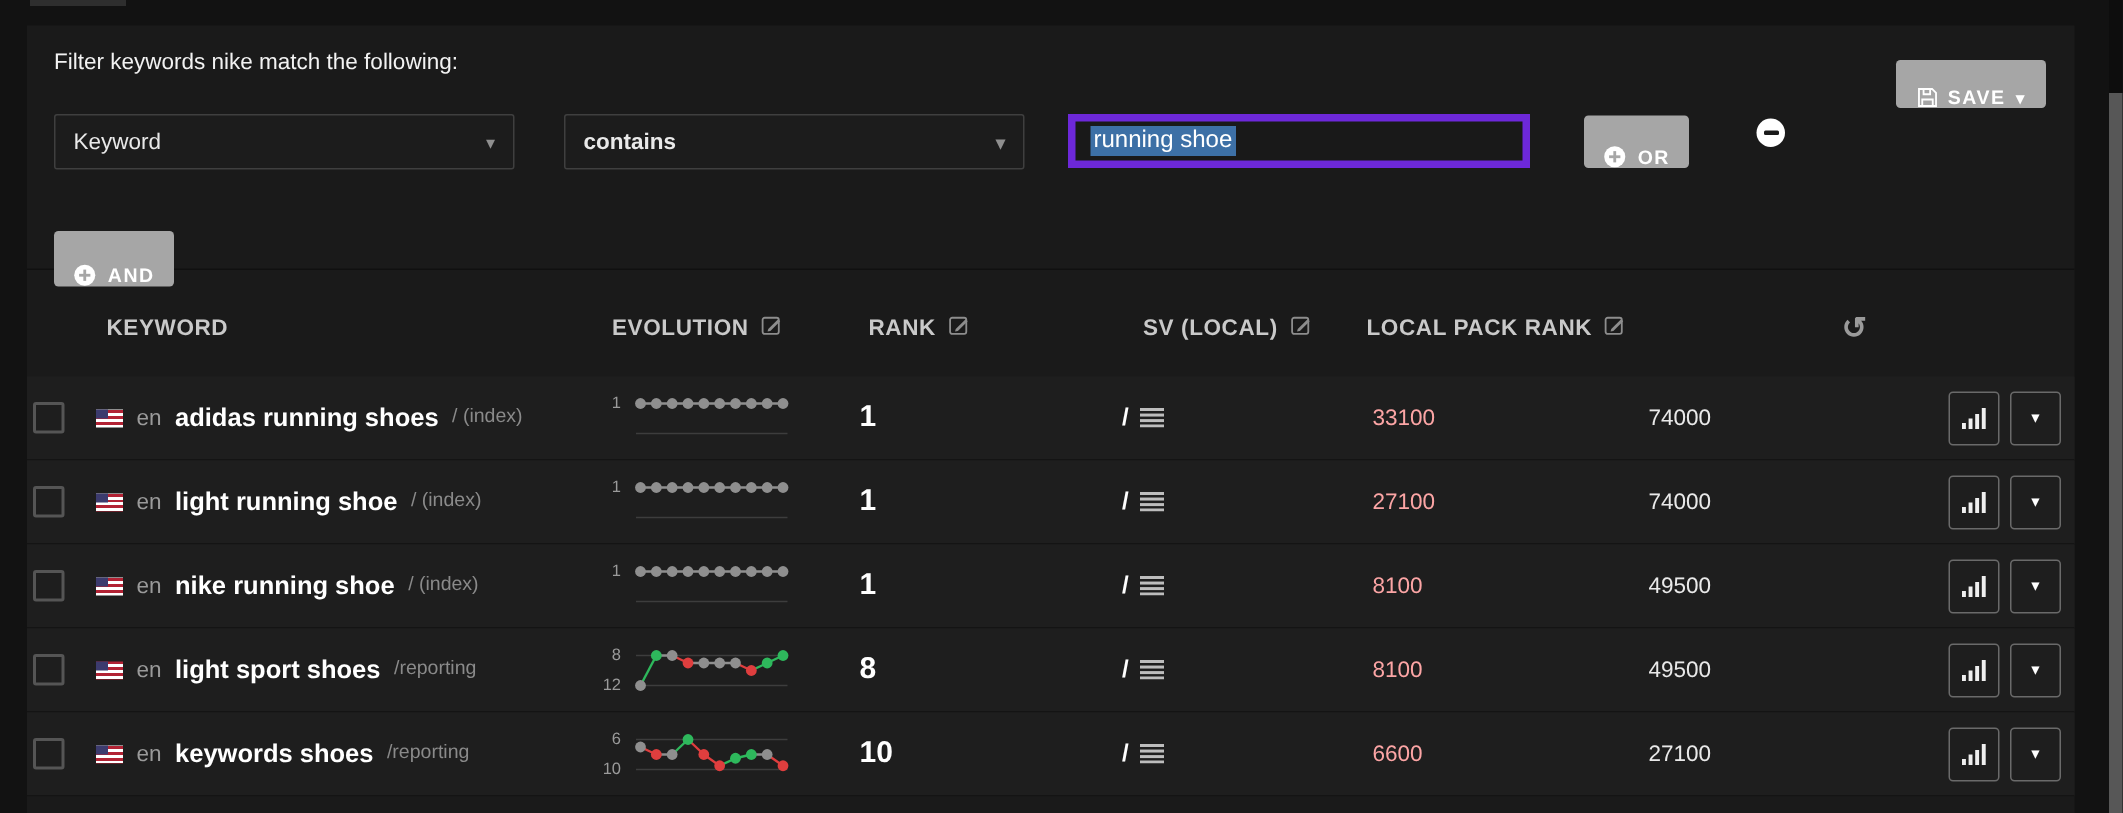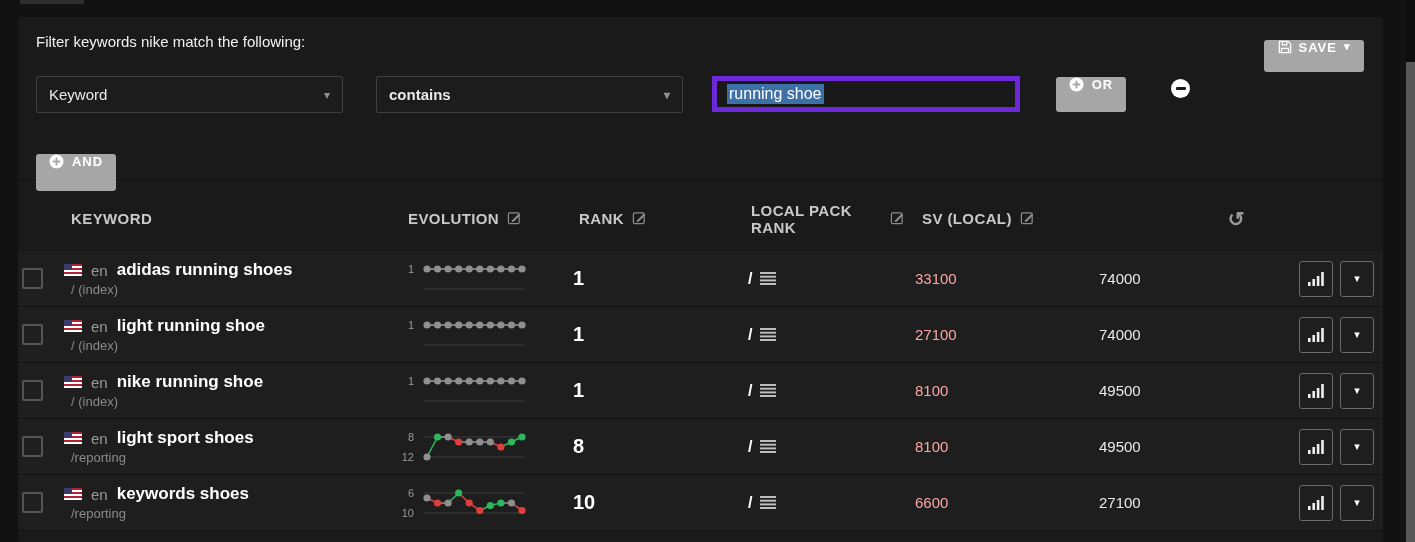--- a/index.html
+++ b/index.html
@@ -15,21 +15,21 @@
                 border:1px solid #3f3f3f; border-radius:2px; display:flex; align-items:center;
                 justify-content:space-between; padding:0 12px; cursor:pointer; }
   .select-box .sel-text { color:#e9e9e9; font-size:15px; }
   .select-box .caret { color:#8f8f8f; font-size:12px; }
   #field-select { left:18px; }
   #operator-select { left:358px;font-weight:bold; }
   .value-input { position:absolute; left:694px; top:59px; width:308px; height:36px; background:#191919;
                  border:5px solid #6d28d9; display:flex; align-items:center; padding:0 10px; cursor:text; }
   .value-input .sel-highlight { background:#3d70a6; color:#ffffff; font-size:16px; padding:1px 2px; }
   .gray-btn { position:absolute; background:#a6a6a6; border:none; border-radius:3px; color:#ffffff;
-              font-weight:bold; font-size:13px; letter-spacing:1px; display:flex; align-items:flex-start;
+              font-weight:bold; font-size:13px; letter-spacing:1px; display:flex; align-items:flex-end;
               justify-content:center; gap:8px; cursor:pointer; font-family:"Liberation Sans",sans-serif; }
   #or-button { left:1038px; top:60px; width:70px; height:35px; }
   #and-button { left:18px; top:113px; width:80px; height:37px;margin-top:24px; }
   #save-button { left:1246px; top:23px; width:100px; height:32px; gap:7px; }
   .minus-wrap { position:absolute; left:1153px; top:62px; width:19px; height:19px; background:#ffffff;
                 border-radius:50%; display:flex; align-items:center; justify-content:center; cursor:pointer; }
   .minus-wrap .bar { width:10px; height:3px; background:#1a1a1a; border-radius:1px; }
   .save-caret { color:#ffffff; font-size:11px; }
 
   
@@ -43,21 +43,21 @@
   .h-local { padding-left:6px; }
   .h-svlocal { padding-left:17px; }
   .h-svglobal { padding-left:8px; }
   .h-actions { justify-content:flex-end; padding-right:20px; }
   .edit-icon { cursor:pointer; flex:none; }
   .refresh-icon { color:#9a9a9a; font-size:20px; cursor:pointer; line-height:1; }
 
   .table-row { height:56px; background:#1e1e1e; border-bottom:1px solid #141414; }
   .checkbox { width:21px; height:21px; border:2px solid #555555; border-radius:2px; margin-left:4px;
               background:transparent; cursor:pointer; }
-  .kw-cell { display:flex; flex-direction:column; gap:2px; }
+  .kw-cell { display:flex; flex-direction:row; gap:2px; }
   .kw-line1 { display:flex; align-items:center; gap:9px; }
   .flag { width:18px; height:12px; position:relative; flex:none;
           background:repeating-linear-gradient(#b22234 0 2px,#ffffff 2px 4px); }
   .flag::after { content:""; position:absolute; left:0; top:0; width:8px; height:6px; background:#3c3b6e; }
   .lang { color:#9a9a9a; font-size:15px; }
   .kw { color:#ffffff; font-size:17px; font-weight:bold; }
   .kw-path { color:#8a8a8a; font-size:13px; padding-left:7px; }
   .evo-cell { display:flex; align-items:center; gap:7px; }
   .evo-labels { display:flex; flex-direction:column; justify-content:space-between; height:30px;
                 width:19px; text-align:right; color:#9a9a9a; font-size:11px; line-height:10px; }
@@ -155,31 +155,31 @@
     </div>
     <div class="hcell h-rank">
       <span>RANK</span>
       <span class="edit-icon">
         <svg width="15" height="15" viewBox="0 0 16 16" fill="none" stroke="#8d8d8d" stroke-width="1.3">
             <rect x="1.5" y="3" width="11.5" height="11.5" rx="1.5"></rect>
             <path d="M5.5 11 L12.5 4 L14 5.5 L7 12.5 L5 12.8 Z" fill="#8d8d8d" stroke="none"></path>
           </svg>
       </span>
     </div>
-    <div class="hcell h-local">
-      <span>LOCAL PACK RANK</span>
+    <div class="hcell h-svlocal">
+      <span>SV (LOCAL)</span>
       <span class="edit-icon">
         <svg width="15" height="15" viewBox="0 0 16 16" fill="none" stroke="#8d8d8d" stroke-width="1.3">
             <rect x="1.5" y="3" width="11.5" height="11.5" rx="1.5"></rect>
             <path d="M5.5 11 L12.5 4 L14 5.5 L7 12.5 L5 12.8 Z" fill="#8d8d8d" stroke="none"></path>
           </svg>
       </span>
     </div>
-    <div class="hcell h-svlocal">
-      <span>SV (LOCAL)</span>
+    <div class="hcell h-local">
+      <span>LOCAL PACK RANK</span>
       <span class="edit-icon">
         <svg width="15" height="15" viewBox="0 0 16 16" fill="none" stroke="#8d8d8d" stroke-width="1.3">
             <rect x="1.5" y="3" width="11.5" height="11.5" rx="1.5"></rect>
             <path d="M5.5 11 L12.5 4 L14 5.5 L7 12.5 L5 12.8 Z" fill="#8d8d8d" stroke="none"></path>
           </svg>
       </span>
     </div>
     <div class="hcell h-actions">
       <span class="refresh-icon">↺</span>
     </div>

